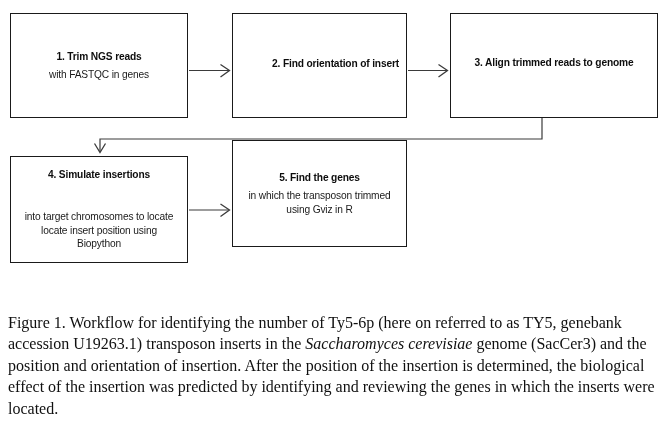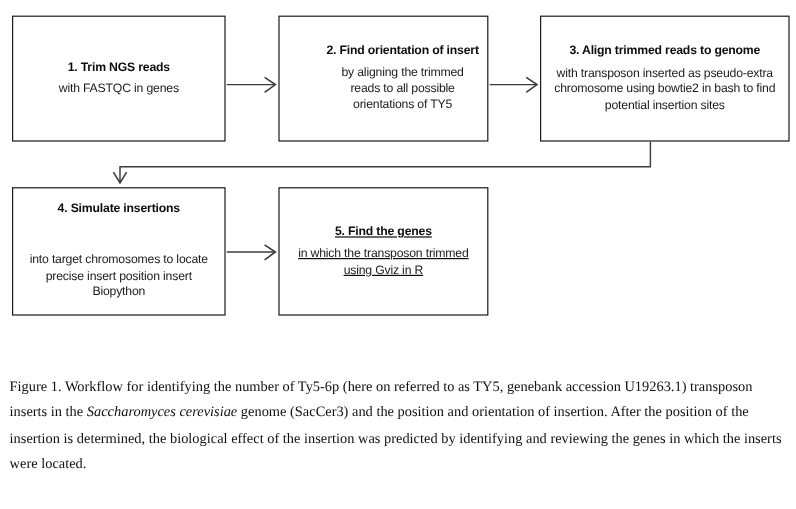--- a/index.html
+++ b/index.html
@@ -54,41 +54,41 @@
     line-height: 13.4px;
     letter-spacing: -0.15px;
     color: #1a1a1a;
   }
 
   
   #box-1 { left: 10px;  top: 13px;  width: 178px; height: 105px; }
   #box-2 { left: 232px; top: 13px;  width: 175px; height: 105px; padding-left: 39px; }
   #box-3 { left: 450px; top: 13px;  width: 208px; height: 105px; }
   #box-4 { left: 10px;  top: 156px; width: 178px; height: 107px; gap: 24px; }
-  #box-5 { left: 232px; top: 156px; width: 175px; height: 107px; text-decoration: underline; }
+  #box-5 { left: 232px; top: 140px; width: 175px; height: 107px; }
 
   
   #box-3 .box-title { margin-bottom: 6px; }
 
   svg.connectors {
     position: absolute;
     left: 0;
     top: 0;
     width: 663px;
     height: 300px;
     pointer-events: none;
   }
 
   #caption {
     position: absolute;
     left: 8px;
     top: 312px;
     width: 648px;
     font-family: "Liberation Serif", serif;
-    font-size: 12px;
+    font-size: 16px;
     line-height: 21.4px;
     color: #101010;
     text-align: left;
   }
   #caption i { font-style: italic; }
 </style>
 </head>
 <body>
 
 <div id="figure-canvas">
@@ -116,31 +116,29 @@
     </g>
   </svg>
 
   <div class="flow-box" id="box-1">
     <div class="box-title">1. Trim NGS reads</div>
     <div class="box-body">with FASTQC in genes</div>
   </div>
 
   <div class="flow-box" id="box-2">
     <div class="box-title">2. Find orientation of insert</div>
-    <div class="box-body">by aligning the trimmed reads to all possible orientations of TY5</div>
   </div>
 
   <div class="flow-box" id="box-3">
     <div class="box-title">3. Align trimmed reads to genome</div>
-    <div class="box-body">with transposon inserted as pseudo-extra chromosome using bowtie2 in bash to find potential insertion sites</div>
   </div>
 
   <div class="flow-box" id="box-4">
     <div class="box-title">4. Simulate insertions</div>
-    <div class="box-body">into target chromosomes to locate precise insert position insert Biopython</div>
+    <div class="box-body">into target chromosomes to locate locate insert position using Biopython</div>
   </div>
 
   <div class="flow-box" id="box-5">
     <div class="box-title">5. Find the genes</div>
     <div class="box-body">in which the transposon trimmed using Gviz in R</div>
   </div>
 
 </div>
 
 <div id="caption"><span>Figure 1. Workflow for identifying the number of Ty5-6p (here on referred to as TY5, genebank accession U19263.1) transposon inserts in the </span><i>Saccharomyces cerevisiae</i><span> genome (SacCer3) and the position and orientation of insertion. After the position of the insertion is determined, the biological effect of the insertion was predicted by identifying and reviewing the genes in which the inserts were located.</span></div>

